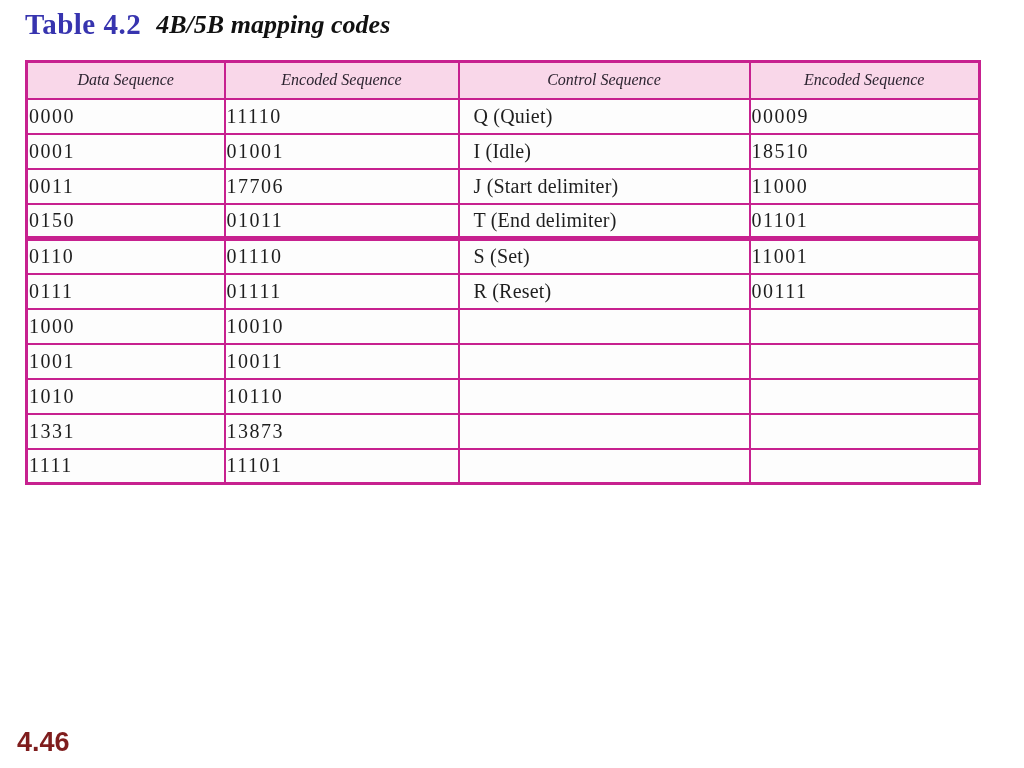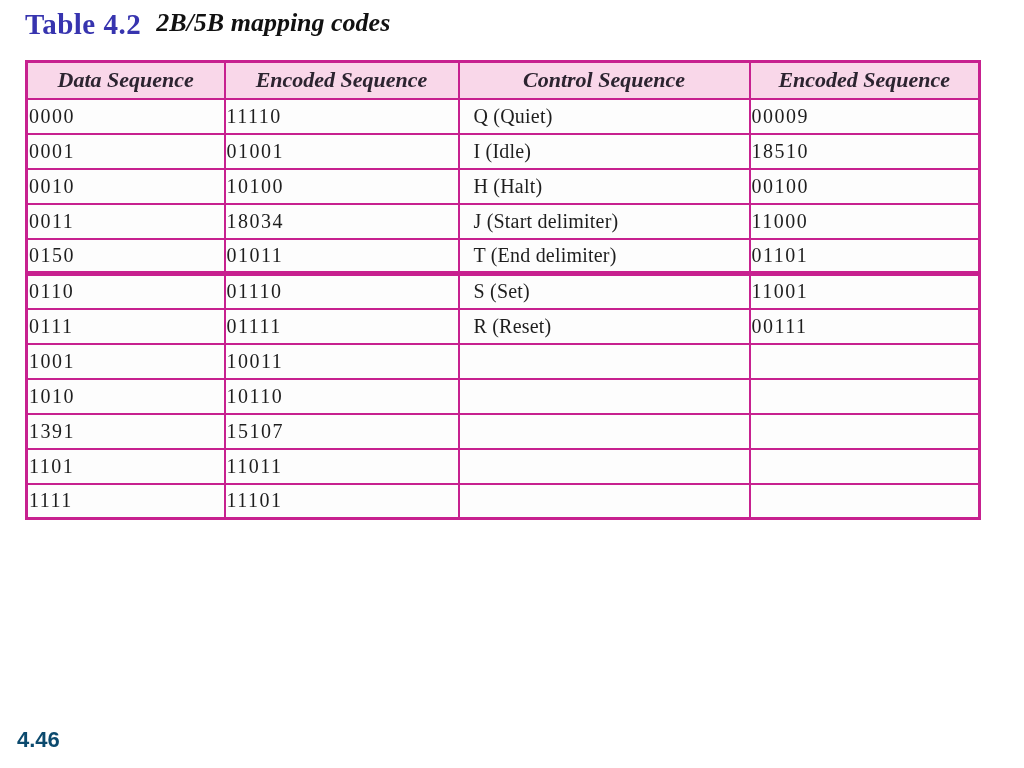--- a/index.html
+++ b/index.html
@@ -14,21 +14,21 @@
     width:1024px;height:768px;
     background:#ffffff;
     position:relative;
     font-family:"Liberation Serif", serif;
     color:var(--ink);
     overflow:hidden;
   }
   .titlebar{
     position:absolute;
     left:25px;top:8px;
-    display:flex;align-items:flex-start;gap:15px;
+    display:flex;align-items:center;gap:15px;
     white-space:nowrap;
   }
   .t-label{
     font-size:29px;
     font-weight:bold;
     color:var(--blue);
     letter-spacing:.5px;
   }
   .t-sub{
     font-size:26px;
@@ -45,22 +45,22 @@
     border:3px solid var(--mag);
     background:#fdfdfd;
   }
   table.map th, table.map td{
     border:2px solid var(--mag);
     overflow:hidden;
   }
   table.map thead th{
     background:var(--pink);
     font-style:italic;
-    font-weight:bold;
-    font-size:22px;
+    font-weight:normal;
+    font-size:16px;
     height:37px;
     text-align:center;
     color:#2c2430;
   }
   table.map td{
     height:35px;
     font-size:20px;
     vertical-align:middle;
     background:#fdfdfd;
   }
@@ -74,31 +74,31 @@
     letter-spacing:.2px;
   }
   tr.sep td{
     border-top-width:5px;
   }
   .page-num{
     position:absolute;
     left:17px;top:727px;
     font-family:"Liberation Sans", sans-serif;
     font-weight:bold;
-    font-size:22px;
-    color:#0c4a6e;
+    font-size:27px;
+    color:#7f1d1d;
     text-align:center;
   }
 </style>
 </head>
 <body>
 
 <div class="titlebar">
   <span class="t-label">Table 4.2</span>
-  <span class="t-sub">2B/5B mapping codes</span>
+  <span class="t-sub">4B/5B mapping codes</span>
 </div>
 
 <table class="map">
   <colgroup>
     <col style="width:198px">
       <col style="width:234px">
       <col style="width:291px">
       <col style="width:230px">
   </colgroup>
   <thead>
@@ -116,28 +116,22 @@
       <td class="ctl">Q (Quiet)</td>
       <td class="num">00009</td>
     </tr>
     <tr>
       <td class="num">0001</td>
       <td class="num">01001</td>
       <td class="ctl">I (Idle)</td>
       <td class="num">18510</td>
     </tr>
     <tr>
-      <td class="num">0010</td>
-      <td class="num">10100</td>
-      <td class="ctl">H (Halt)</td>
-      <td class="num">00100</td>
-    </tr>
-    <tr>
       <td class="num">0011</td>
-      <td class="num">18034</td>
+      <td class="num">17706</td>
       <td class="ctl">J (Start delimiter)</td>
       <td class="num">11000</td>
     </tr>
     <tr>
       <td class="num">0150</td>
       <td class="num">01011</td>
       <td class="ctl">T (End delimiter)</td>
       <td class="num">01101</td>
     </tr>
     <tr class="sep">
@@ -146,40 +140,40 @@
       <td class="ctl">S (Set)</td>
       <td class="num">11001</td>
     </tr>
     <tr>
       <td class="num">0111</td>
       <td class="num">01111</td>
       <td class="ctl">R (Reset)</td>
       <td class="num">00111</td>
     </tr>
     <tr>
+      <td class="num">1000</td>
+      <td class="num">10010</td>
+      <td class="ctl"></td>
+      <td class="num"></td>
+    </tr>
+    <tr>
       <td class="num">1001</td>
       <td class="num">10011</td>
       <td class="ctl"></td>
       <td class="num"></td>
     </tr>
     <tr>
       <td class="num">1010</td>
       <td class="num">10110</td>
       <td class="ctl"></td>
       <td class="num"></td>
     </tr>
     <tr>
-      <td class="num">1391</td>
-      <td class="num">15107</td>
-      <td class="ctl"></td>
-      <td class="num"></td>
-    </tr>
-    <tr>
-      <td class="num">1101</td>
-      <td class="num">11011</td>
+      <td class="num">1331</td>
+      <td class="num">13873</td>
       <td class="ctl"></td>
       <td class="num"></td>
     </tr>
     <tr>
       <td class="num">1111</td>
       <td class="num">11101</td>
       <td class="ctl"></td>
       <td class="num"></td>
     </tr>
   </tbody>

